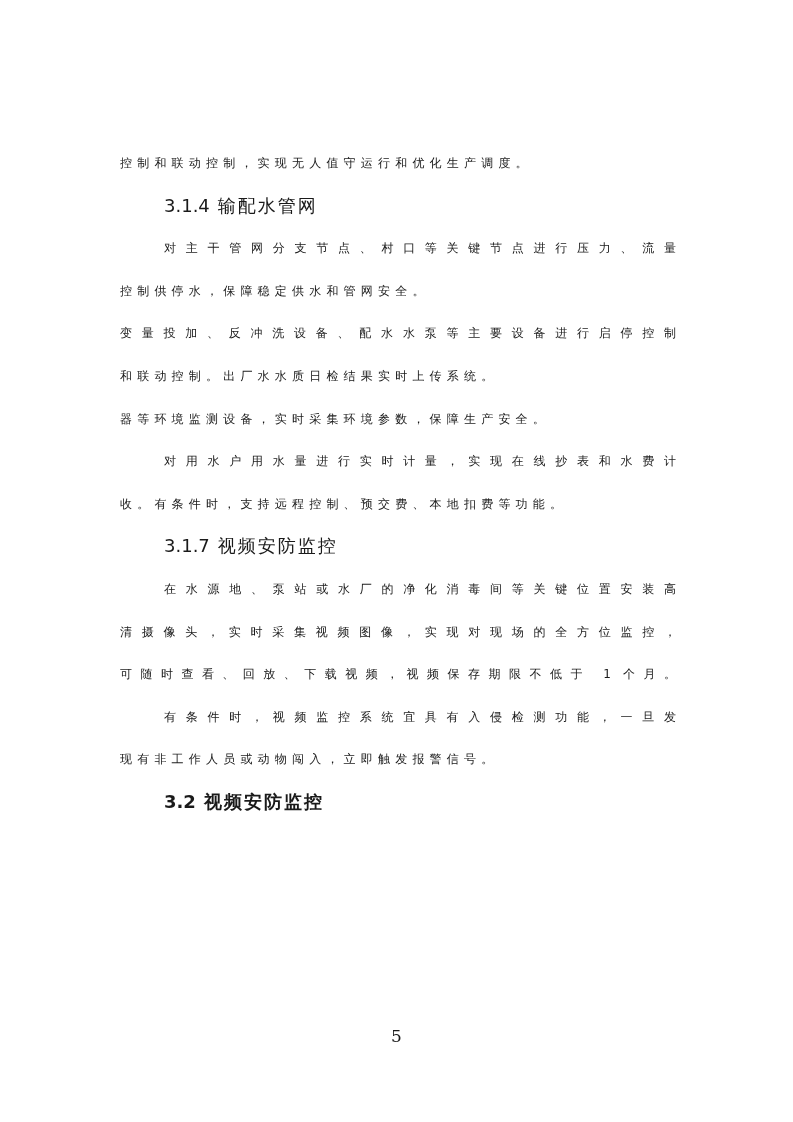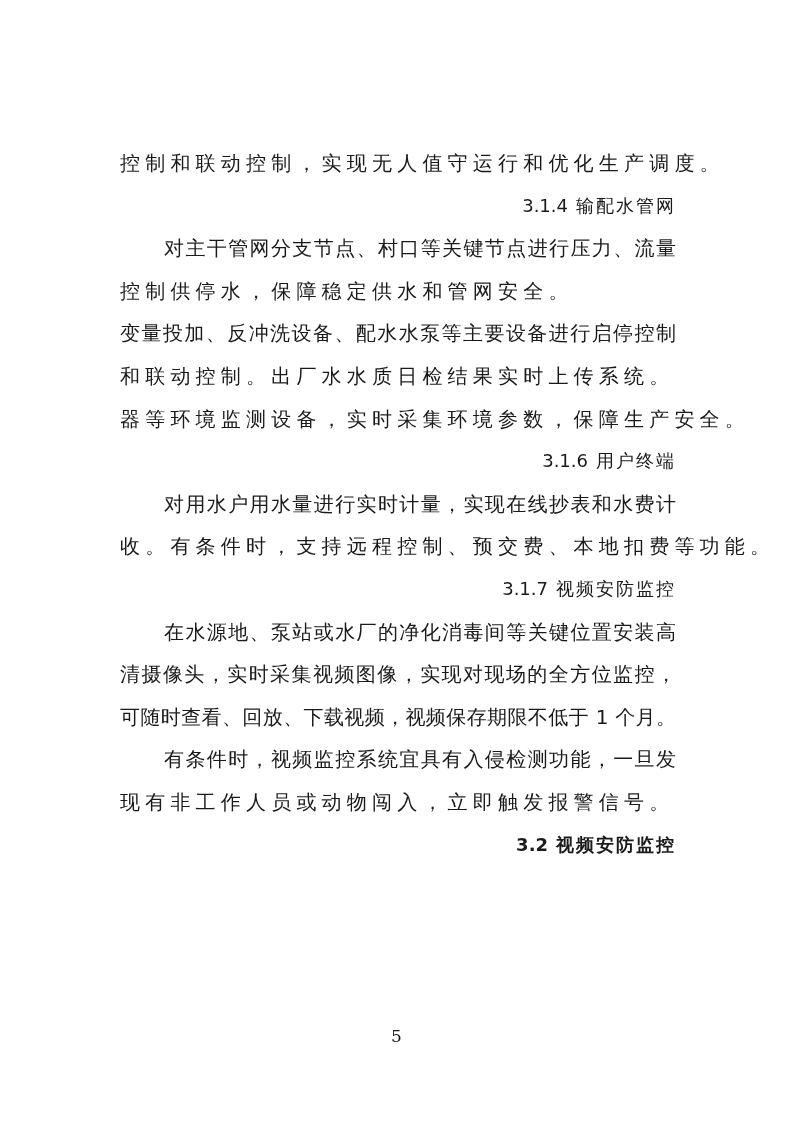--- a/index.html
+++ b/index.html
@@ -1,40 +1,39 @@
 <!DOCTYPE html>
 <html><head>
 <meta charset="utf-8">
 <style>
   html, body { margin: 0; padding: 0; background: #ffffff; }
   body { width: 793px; height: 1122px; position: relative; overflow: hidden;
          font-family: "DejaVu Sans", "Liberation Sans", sans-serif; color: #1a1a1a; }
   .page { position: absolute; left: 120px; top: 142px; width: 556px; }
-  .line { height: 42.6px; line-height: 42.6px; font-size: 20px; white-space: nowrap;
+  .line { height: 42.6px; line-height: 42.6px; font-size: 12px; white-space: nowrap;
           letter-spacing: 5.2px; overflow: visible; }
   .line.justify { text-align: justify; text-align-last: justify; letter-spacing: 0; }
-  .indent { padding-left: 44px; text-align: right; }
+  .indent { padding-left: 44px; }
   .heading { font-size: 18px; letter-spacing: 2px; }
   .heading .num { letter-spacing: 0; margin-right: 8px; }
   .bold { font-weight: bold; }
   .page-number { position: absolute; left: 0; width: 793px; top: 1026px; text-align: center;
                  font-family: "DejaVu Serif", "Liberation Serif", serif; font-size: 17px; }
 </style>
 </head>
 <body>
 
 <div class="page" id="page">
     <div class="line">控制和联动控制，实现无人值守运行和优化生产调度。</div>
     <div class="line indent heading"><span class="num">3.1.4</span><span>输配水管网</span></div>
     <div class="line indent justify">对主干管网分支节点、村口等关键节点进行压力、流量</div>
     <div class="line">控制供停水，保障稳定供水和管网安全。</div>
     <div class="line justify">变量投加、反冲洗设备、配水水泵等主要设备进行启停控制</div>
     <div class="line">和联动控制。出厂水水质日检结果实时上传系统。</div>
     <div class="line">器等环境监测设备，实时采集环境参数，保障生产安全。</div>
-    <div class="line indent heading"><span class="num">3.1.6</span><span>用户终端</span></div>
     <div class="line indent justify">对用水户用水量进行实时计量，实现在线抄表和水费计</div>
     <div class="line">收。有条件时，支持远程控制、预交费、本地扣费等功能。</div>
     <div class="line indent heading"><span class="num">3.1.7</span><span>视频安防监控</span></div>
     <div class="line indent justify">在水源地、泵站或水厂的净化消毒间等关键位置安装高</div>
     <div class="line justify">清摄像头，实时采集视频图像，实现对现场的全方位监控，</div>
     <div class="line justify">可随时查看、回放、下载视频，视频保存期限不低于 1 个月。</div>
     <div class="line indent justify">有条件时，视频监控系统宜具有入侵检测功能，一旦发</div>
     <div class="line">现有非工作人员或动物闯入，立即触发报警信号。</div>
     <div class="line indent heading bold"><span class="num">3.2</span><span>视频安防监控</span></div>
   </div>

